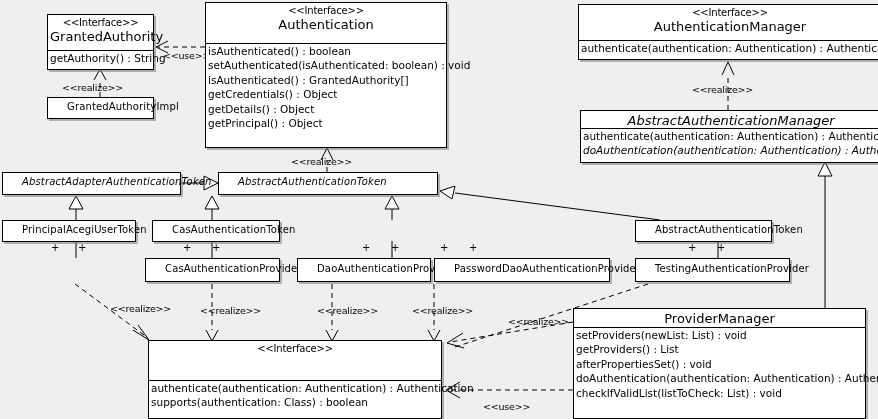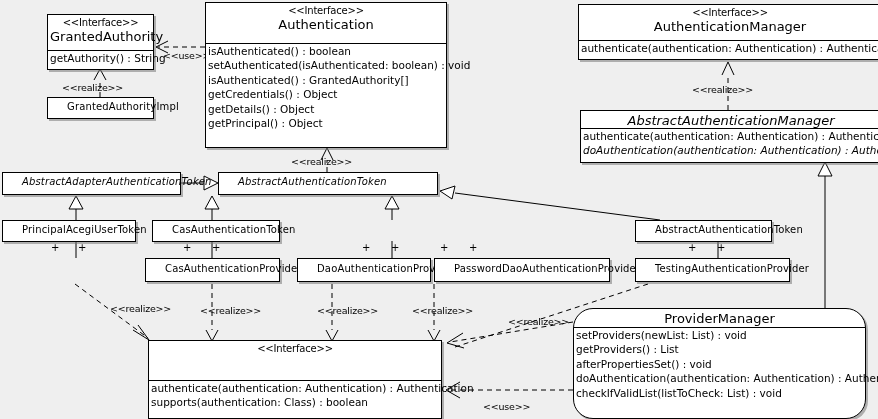--- a/index.html
+++ b/index.html
@@ -298,21 +298,21 @@
   <div class="uml-box" style="left:148px; top:340px; width:294px; height:79px;">
     <div class="uml-head with-sep" style="height:40px;">
       <span class="stereo">&lt;&lt;Interface&gt;&gt;</span>
     </div>
     <div class="uml-ops">
       <span class="op">authenticate(authentication: Authentication) : Authentication</span>
       <span class="op">supports(authentication: Class) : boolean</span>
     </div>
   </div>
 
-  <div class="uml-box" style="left:573px; top:308px; width:293px; height:111px;border-radius:20px;">
+  <div class="uml-box" style="left:573px; top:308px; width:293px; height:111px;">
     <div class="uml-head with-sep" style="height:19px;">
       <span class="cname">ProviderManager</span>
     </div>
     <div class="uml-ops">
       <span class="op">setProviders(newList: List) : void</span>
       <span class="op">getProviders() : List</span>
       <span class="op">afterPropertiesSet() : void</span>
       <span class="op">doAuthentication(authentication: Authentication) : Authentication</span>
       <span class="op">checkIfValidList(listToCheck: List) : void</span>
     </div>

